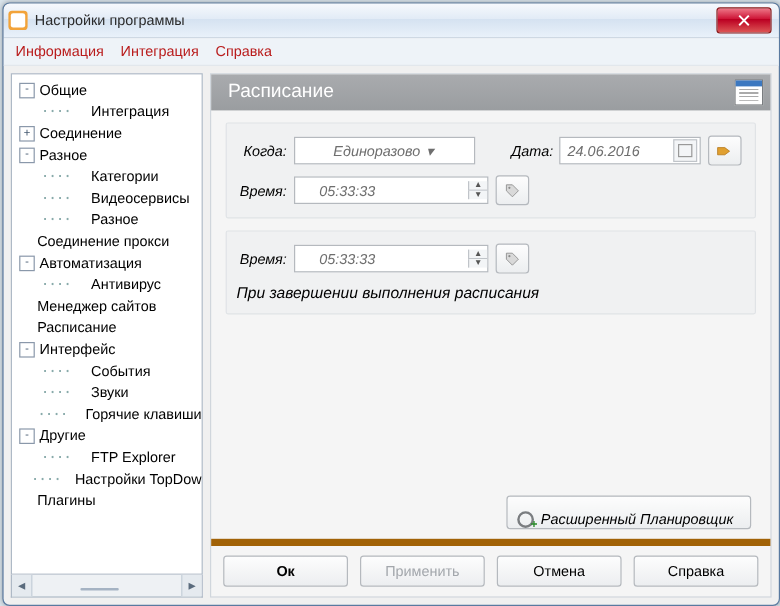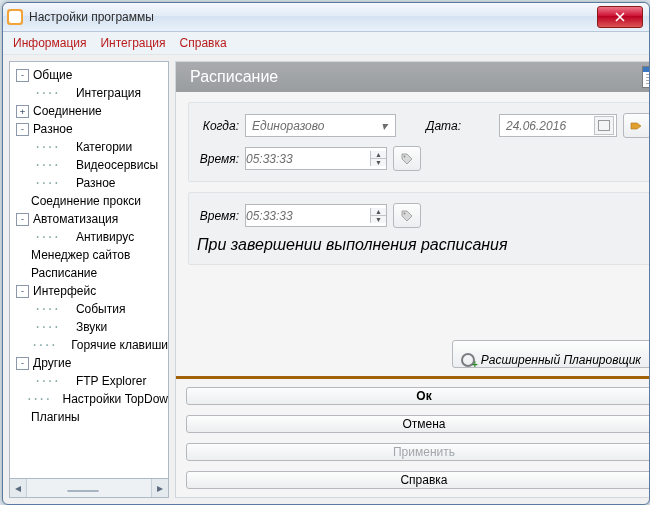--- a/index.html
+++ b/index.html
@@ -30,38 +30,38 @@
   .sec-title .txt { color: #fff; font-size: 16px; flex: 1; }
   .sec-title .cal-icon { width: 22px; height: 20px; background: #fff; border: 1px solid #7a7d80; position: relative; }
   .sec-title .cal-icon::before { content: ""; position: absolute; top: 0; left: 0; right: 0; height: 5px; background: #3c78c0; }
   .sec-title .cal-icon::after { content: ""; position: absolute; top: 7px; left: 3px; right: 3px; bottom: 3px; background: repeating-linear-gradient(to bottom, #aaa 0 1px, transparent 1px 3px); }
   .form-area { padding: 10px 12px 8px 12px; display: flex; flex-direction: column; gap: 10px; flex: 1; font-style: italic; }
   .group { background: #f0f1f2; border: 1px solid #e0e3e6; border-radius: 2px; padding: 10px 8px; }
   .row { display: flex; align-items: center; gap: 6px; margin-bottom: 8px; }
   .row:last-child { margin-bottom: 0; }
   .lbl { text-align: right; width: 42px; }
   .combo, .datebox, .spin { display: flex; align-items: center; background: #fff; border: 1px solid #b5b9be; color: #6e6e6e; height: 21px; }
-  .combo { width: 140px; padding: 0 3px 0 6px; justify-content: space-between; }
-  .datebox { width: 108px; padding: 0 2px 0 6px; justify-content: space-between; margin-left: 33px; }
-  .spin { width: 140px; padding-left: 0; justify-content: space-between; }
+  .combo { width: 140px; padding: 0 3px 0 6px; justify-content: center; }
+  .datebox { width: 108px; padding: 0 2px 0 6px; justify-content: space-between; }
+  .spin { width: 140px; padding-left: 20px; justify-content: space-between; }
   .combo .arr, .datebox .cal { width: 16px; height: 16px; display: flex; align-items: center; justify-content: center; color: #6e6e6e; }
   .datebox .cal { border: 1px solid #c0c4c9; width: 18px; height: 17px; background: #f3f5f7; position: relative; }
   .datebox .cal::before { content: ""; position: absolute; inset: 3px; border: 1px solid #999; }
   .spin .updown { width: 16px; display: flex; flex-direction: column; }
   .spin .updown div { flex: 1; border-left: 1px solid #c0c4c9; display: flex; align-items: center; justify-content: center; font-size: 7px; color: #555; background: #f3f5f7; }
   .spin .updown div:first-child { border-bottom: 1px solid #c0c4c9; }
   .sq-btn { width: 26px; height: 23px; background: linear-gradient(#fdfdfd, #eceef0); border: 1px solid #b5b9be; border-radius: 3px; display: flex; align-items: center; justify-content: center; }
   .sq-btn svg { width: 14px; height: 14px; }
-  .ontext { font-size: 16px; color: #000; }
+  .ontext { font-size: 13px; color: #000; }
   .adv-wrap { display: flex; justify-content: flex-end; margin-top: 8px; padding: 0 4px; }
   .adv-btn { height: 26px; padding: 0 14px 0 8px; background: linear-gradient(#fdfdfd, #eceef0); border: 1px solid #b5b9be; border-radius: 3px; display: flex; align-items: flex-end; gap: 6px; }
   .adv-btn .ico { width: 14px; height: 14px; position: relative; }
   .adv-btn .ico::before { content: ""; position: absolute; inset: 0; border: 2px solid #7a7d80; border-radius: 50%; }
   .adv-btn .ico::after { content: "+"; position: absolute; right: -3px; bottom: -3px; font-size: 10px; color: #2a8a2a; font-weight: bold; }
-  .btnbar { display: flex; gap: 10px; padding: 8px 10px; border-top: 3px solid #a16207; flex-direction: column; }
+  .btnbar { display: flex; gap: 10px; padding: 8px 10px; border-top: 6px solid #a16207; }
   .btnbar button { flex: 1; height: 26px; background: linear-gradient(#fdfdfd, #eceef0); border: 1px solid #b5b9be; border-radius: 3px; font-family: inherit; font-size: 12px; }
   .btnbar button.primary { font-weight: bold; }
   .btnbar button:disabled { color: #a3a7ac; }
 </style>
 </head>
 <body>
 
 <div class="window">
   <div class="titlebar">
     <div class="app-icon"></div>
@@ -267,19 +267,19 @@
         <div class="adv-wrap">
           <div class="adv-btn">
             <span class="ico"></span>
             <span>Расширенный Планировщик</span>
           </div>
         </div>
       </div>
 
       <div class="btnbar">
         <button class="primary">Ок</button>
+        <button disabled="">Применить</button>
         <button>Отмена</button>
-        <button disabled="">Применить</button>
         <button>Справка</button>
       </div>
     </div>
   </div>
 </div>
 
 </body></html>

